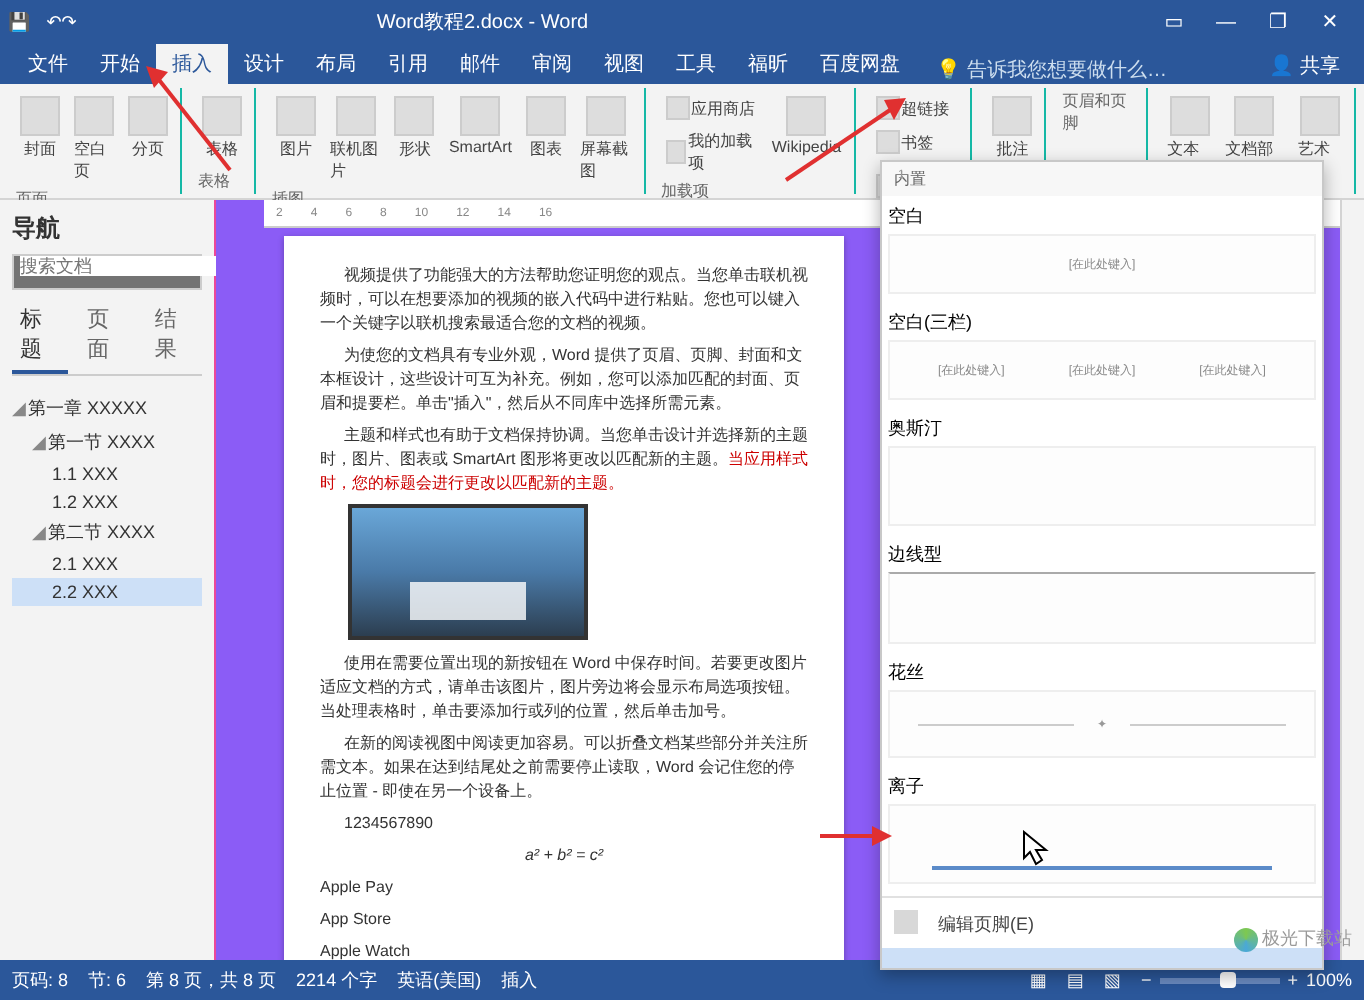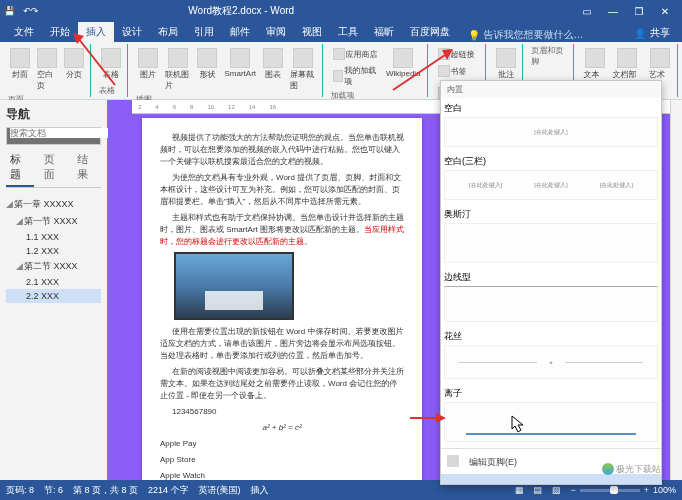--- a/index.html
+++ b/index.html
@@ -59,21 +59,21 @@
 .gallery .gmenu.hl{background:#cde0f7}
 .gallery .gmenu .mico{position:absolute;left:6px;top:4px;width:12px;height:12px;background:#d8d8d8}
 .statusbar{height:20px;background:#2b579a;color:#fff;display:flex;align-items:center;padding:0 6px;font-size:9px;gap:10px}
 .statusbar .spacer{flex:1}
 .statusbar .zoom{display:flex;align-items:center;gap:4px}
 .statusbar .slider{width:60px;height:3px;background:#6a8abf;position:relative}
 .statusbar .slider:after{content:"";position:absolute;left:50%;top:-3px;width:8px;height:8px;background:#fff;border-radius:2px}
 .red-arrow{position:absolute;pointer-events:none;z-index:15}
 .red-arrow svg line{stroke:#e03030;stroke-width:2}
 .red-arrow svg polygon{fill:#e03030}
-.watermark{position:absolute;right:21px;bottom:24px;font-size:9px;color:#9a9a9a;z-index:20;display:flex;align-items:flex-start;gap:2px}
+.watermark{position:absolute;right:6px;bottom:24px;font-size:9px;color:#9a9a9a;z-index:20;display:flex;align-items:flex-end;gap:2px}
 .watermark .wico{width:12px;height:12px;border-radius:50%;background:conic-gradient(#7ec850,#4aa8d8,#7ec850)}
 .sidepane-strip{width:12px;background:#f3f3f3;border-left:1px solid #d4d4d4}
 .vstack{display:flex;flex-direction:column;gap:1px}
 .cursor-ptr{position:absolute;z-index:30}
 </style>
 </head>
 <body>
 
 <div class="titlebar">
   <span>💾</span>

